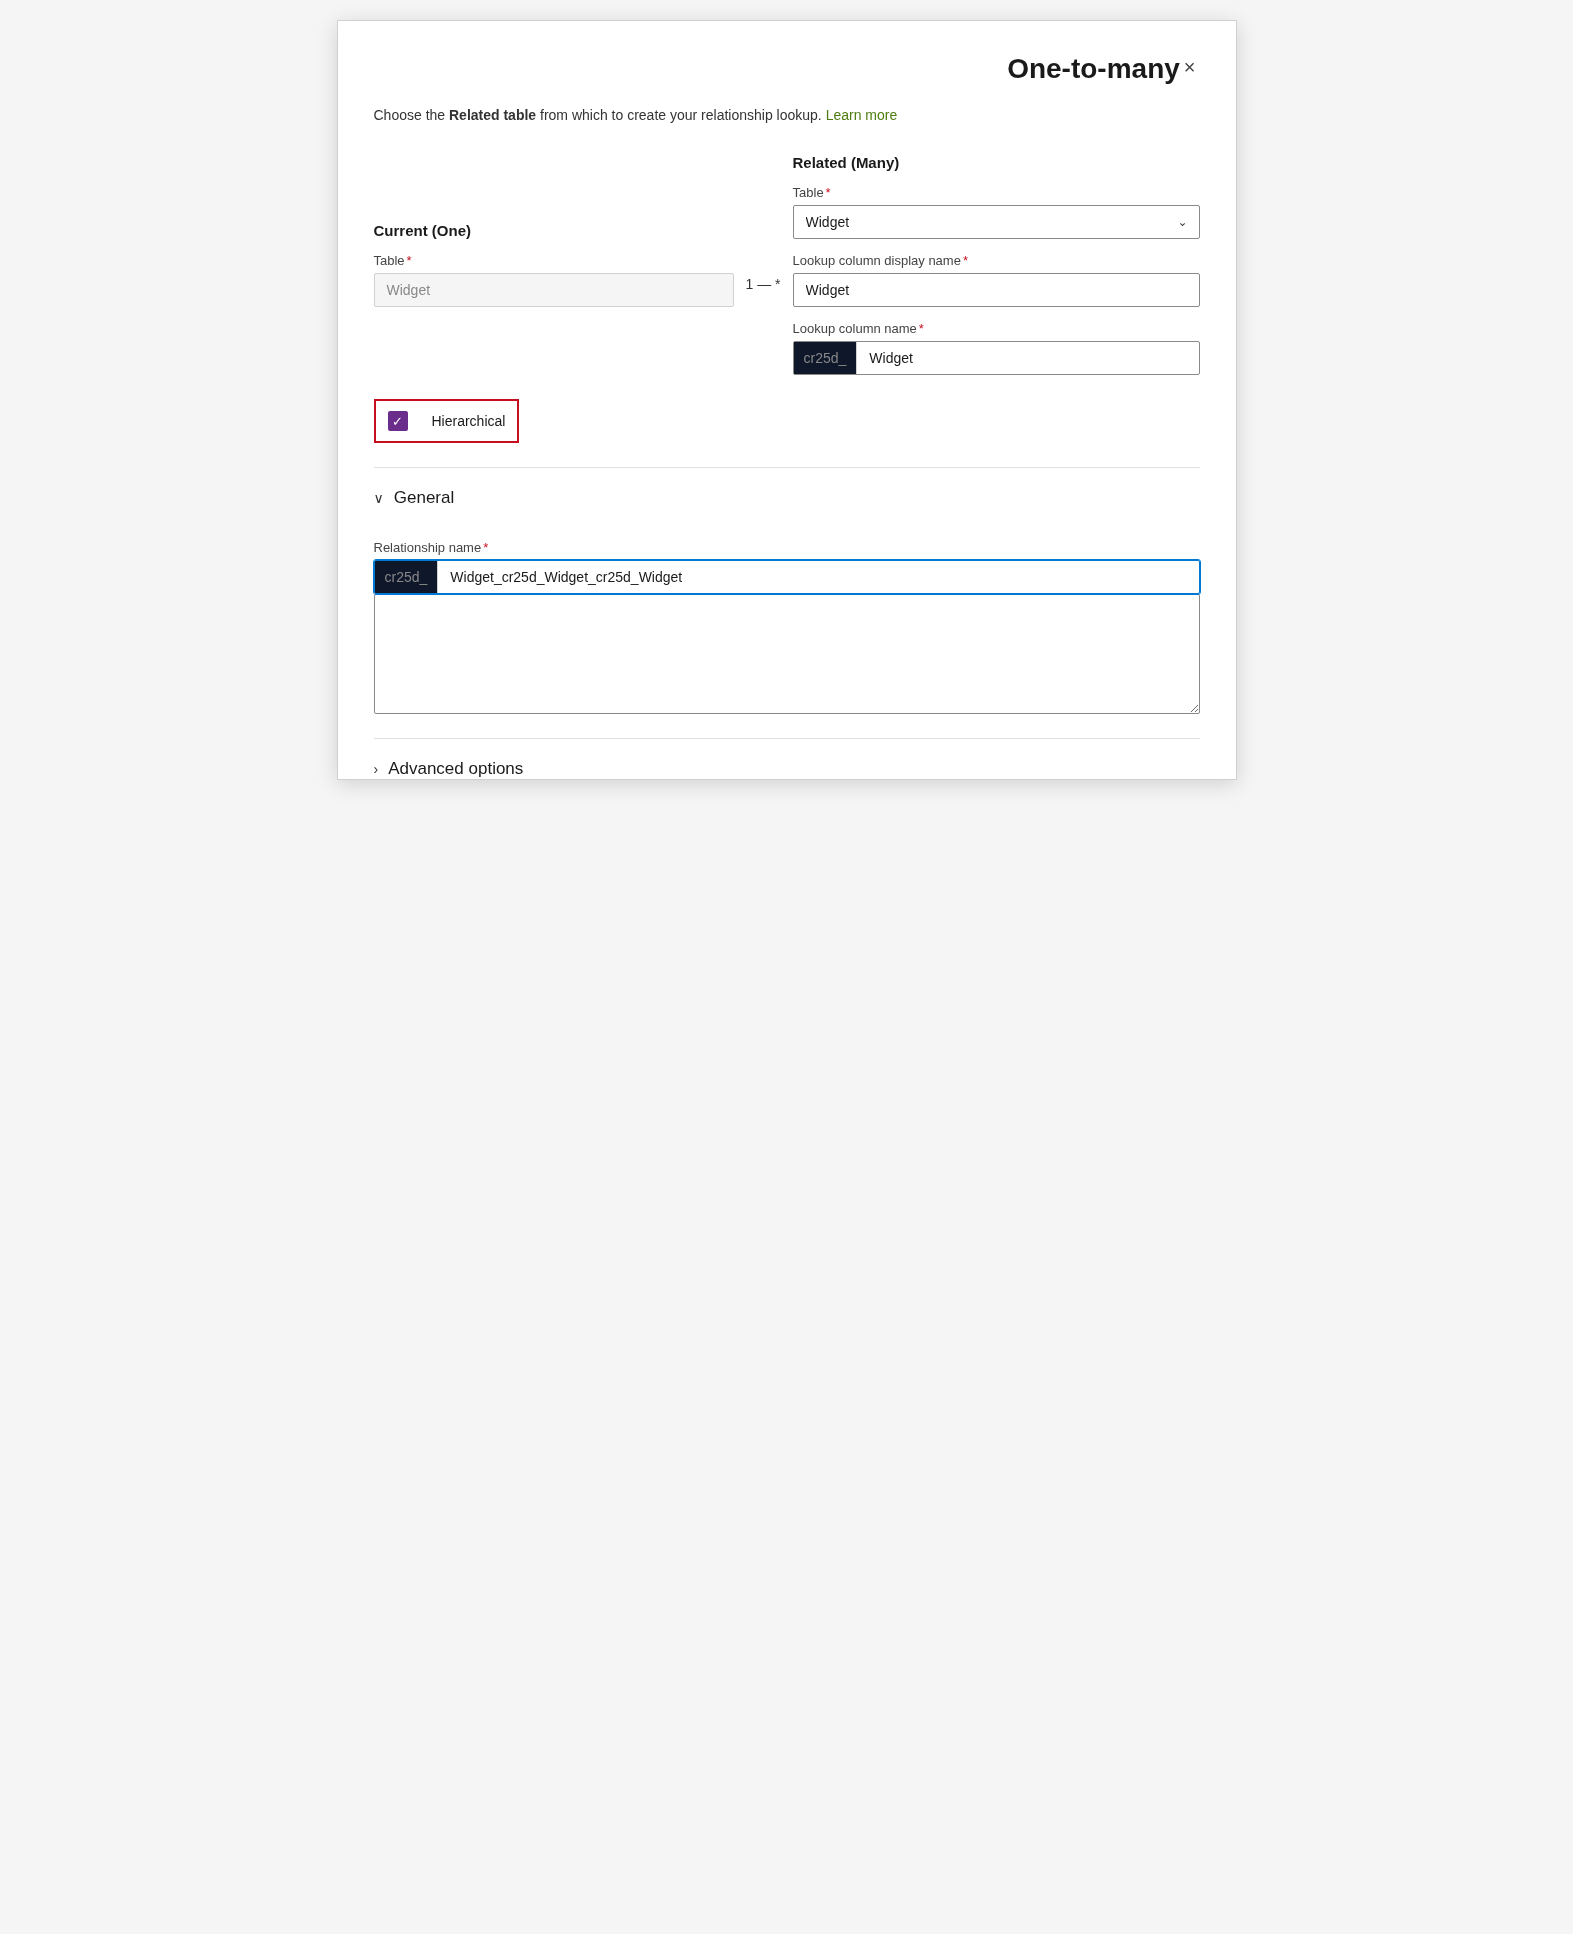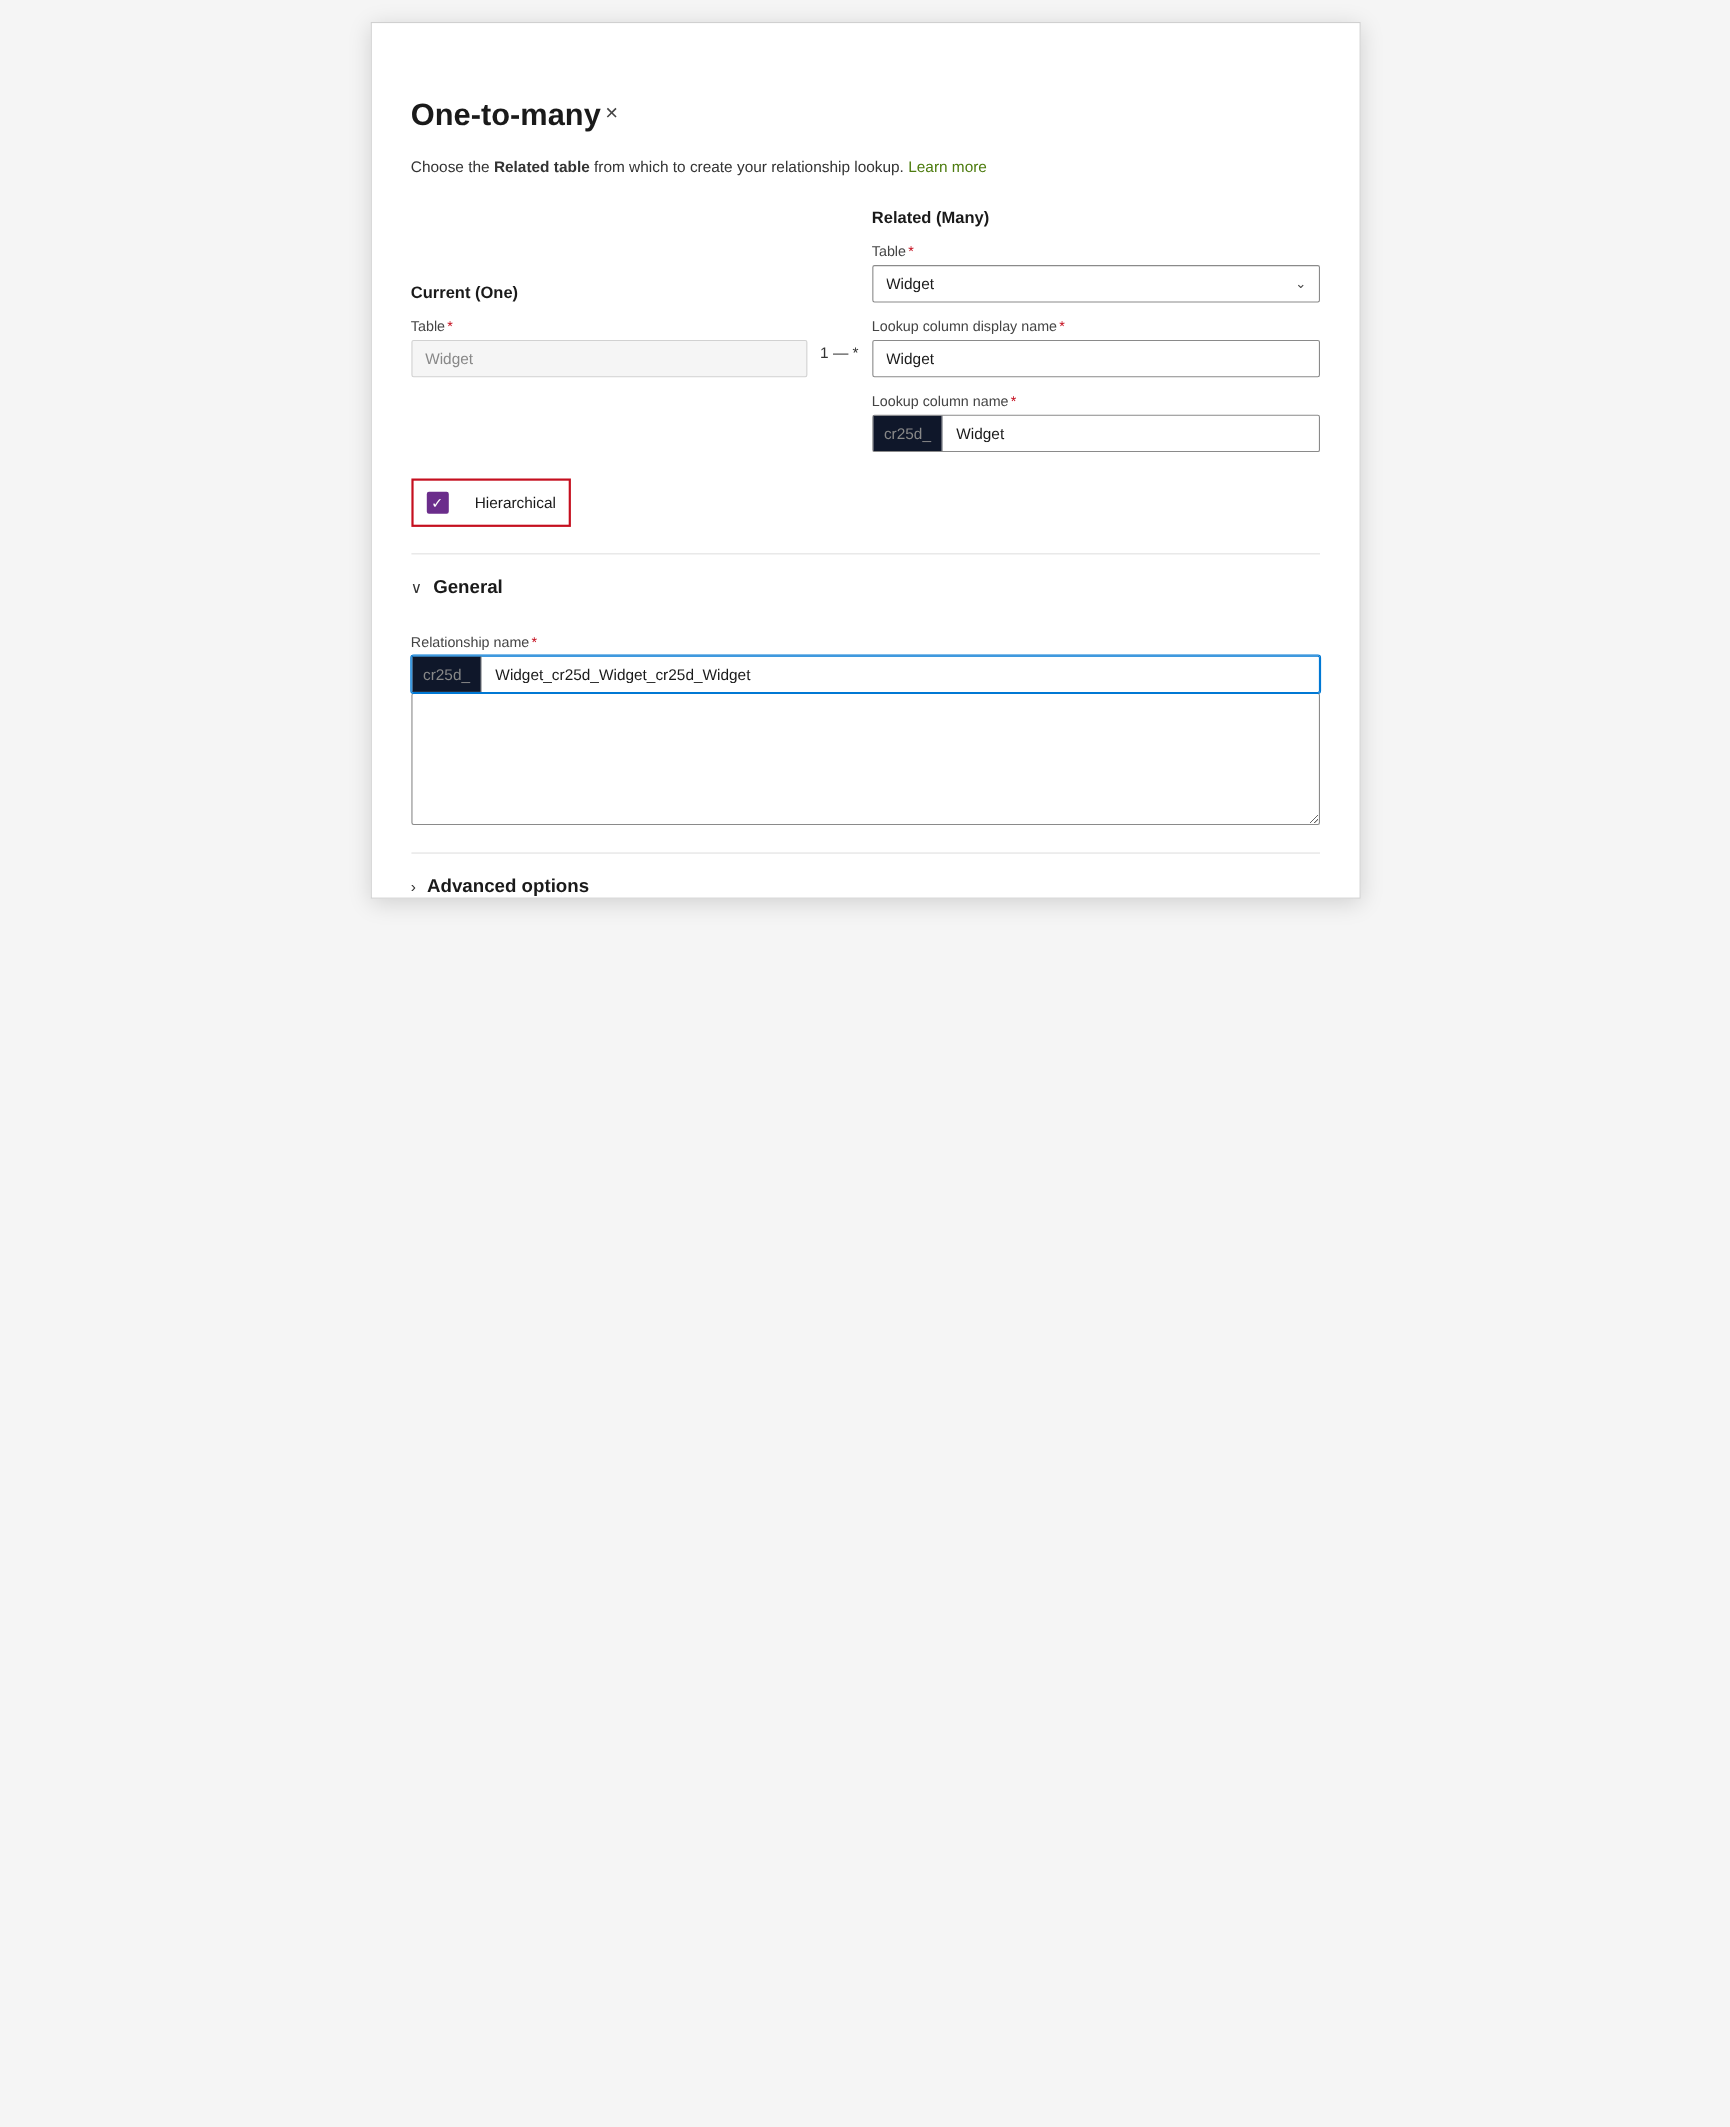--- a/index.html
+++ b/index.html
@@ -23,24 +23,23 @@
       width: 900px;
       max-width: 100%;
       border: 1px solid #d0d0d0;
       box-shadow: 0 4px 20px rgba(0,0,0,0.15);
       padding: 32px 36px 0 36px;
       position: relative;
     }
 
     .dialog-header {
       display: flex;
-      justify-content: flex-start;
+      justify-content: flex-end;
       align-items: flex-start;
       margin-bottom: 20px;
-      margin-top: 36px;
     }
 
     .dialog-title {
       font-size: 28px;
       font-weight: 600;
       color: #1a1a1a;
     }
 
     .close-btn {
       background: none;
@@ -246,21 +245,21 @@
       padding: 0;
     }
 
     .section-toggle-icon {
       font-size: 14px;
       color: #333;
     }
 
     .section-toggle-label {
       font-size: 17px;
-      font-weight: 700;
+      font-weight: 400;
       color: #1a1a1a;
     }
 
     .section-content {
       margin-bottom: 20px;
       margin-top: 32px;
     }
 
     .relationship-name-wrapper {
       display: flex;

